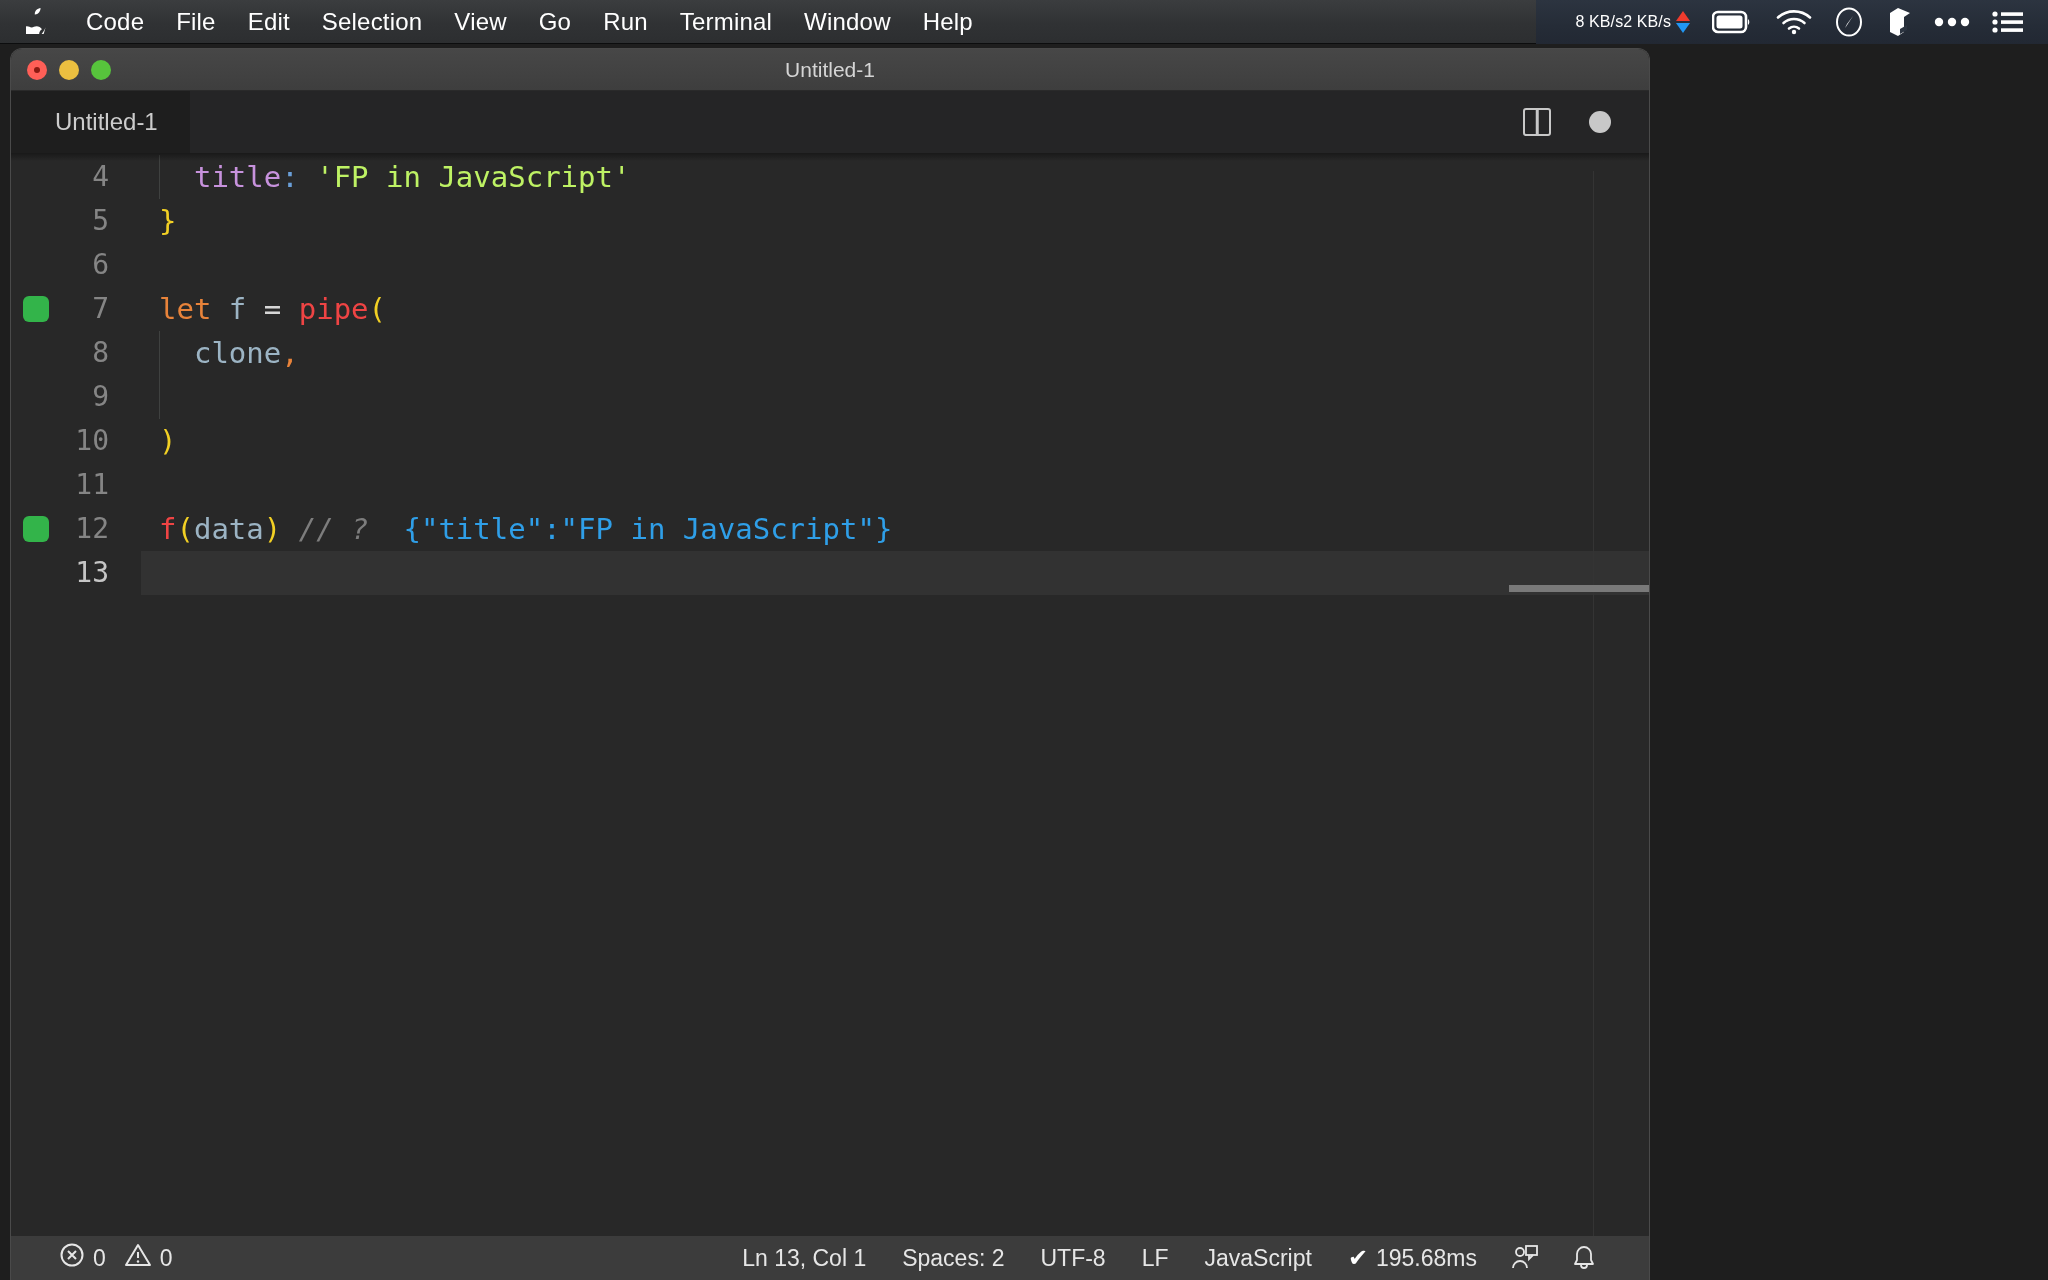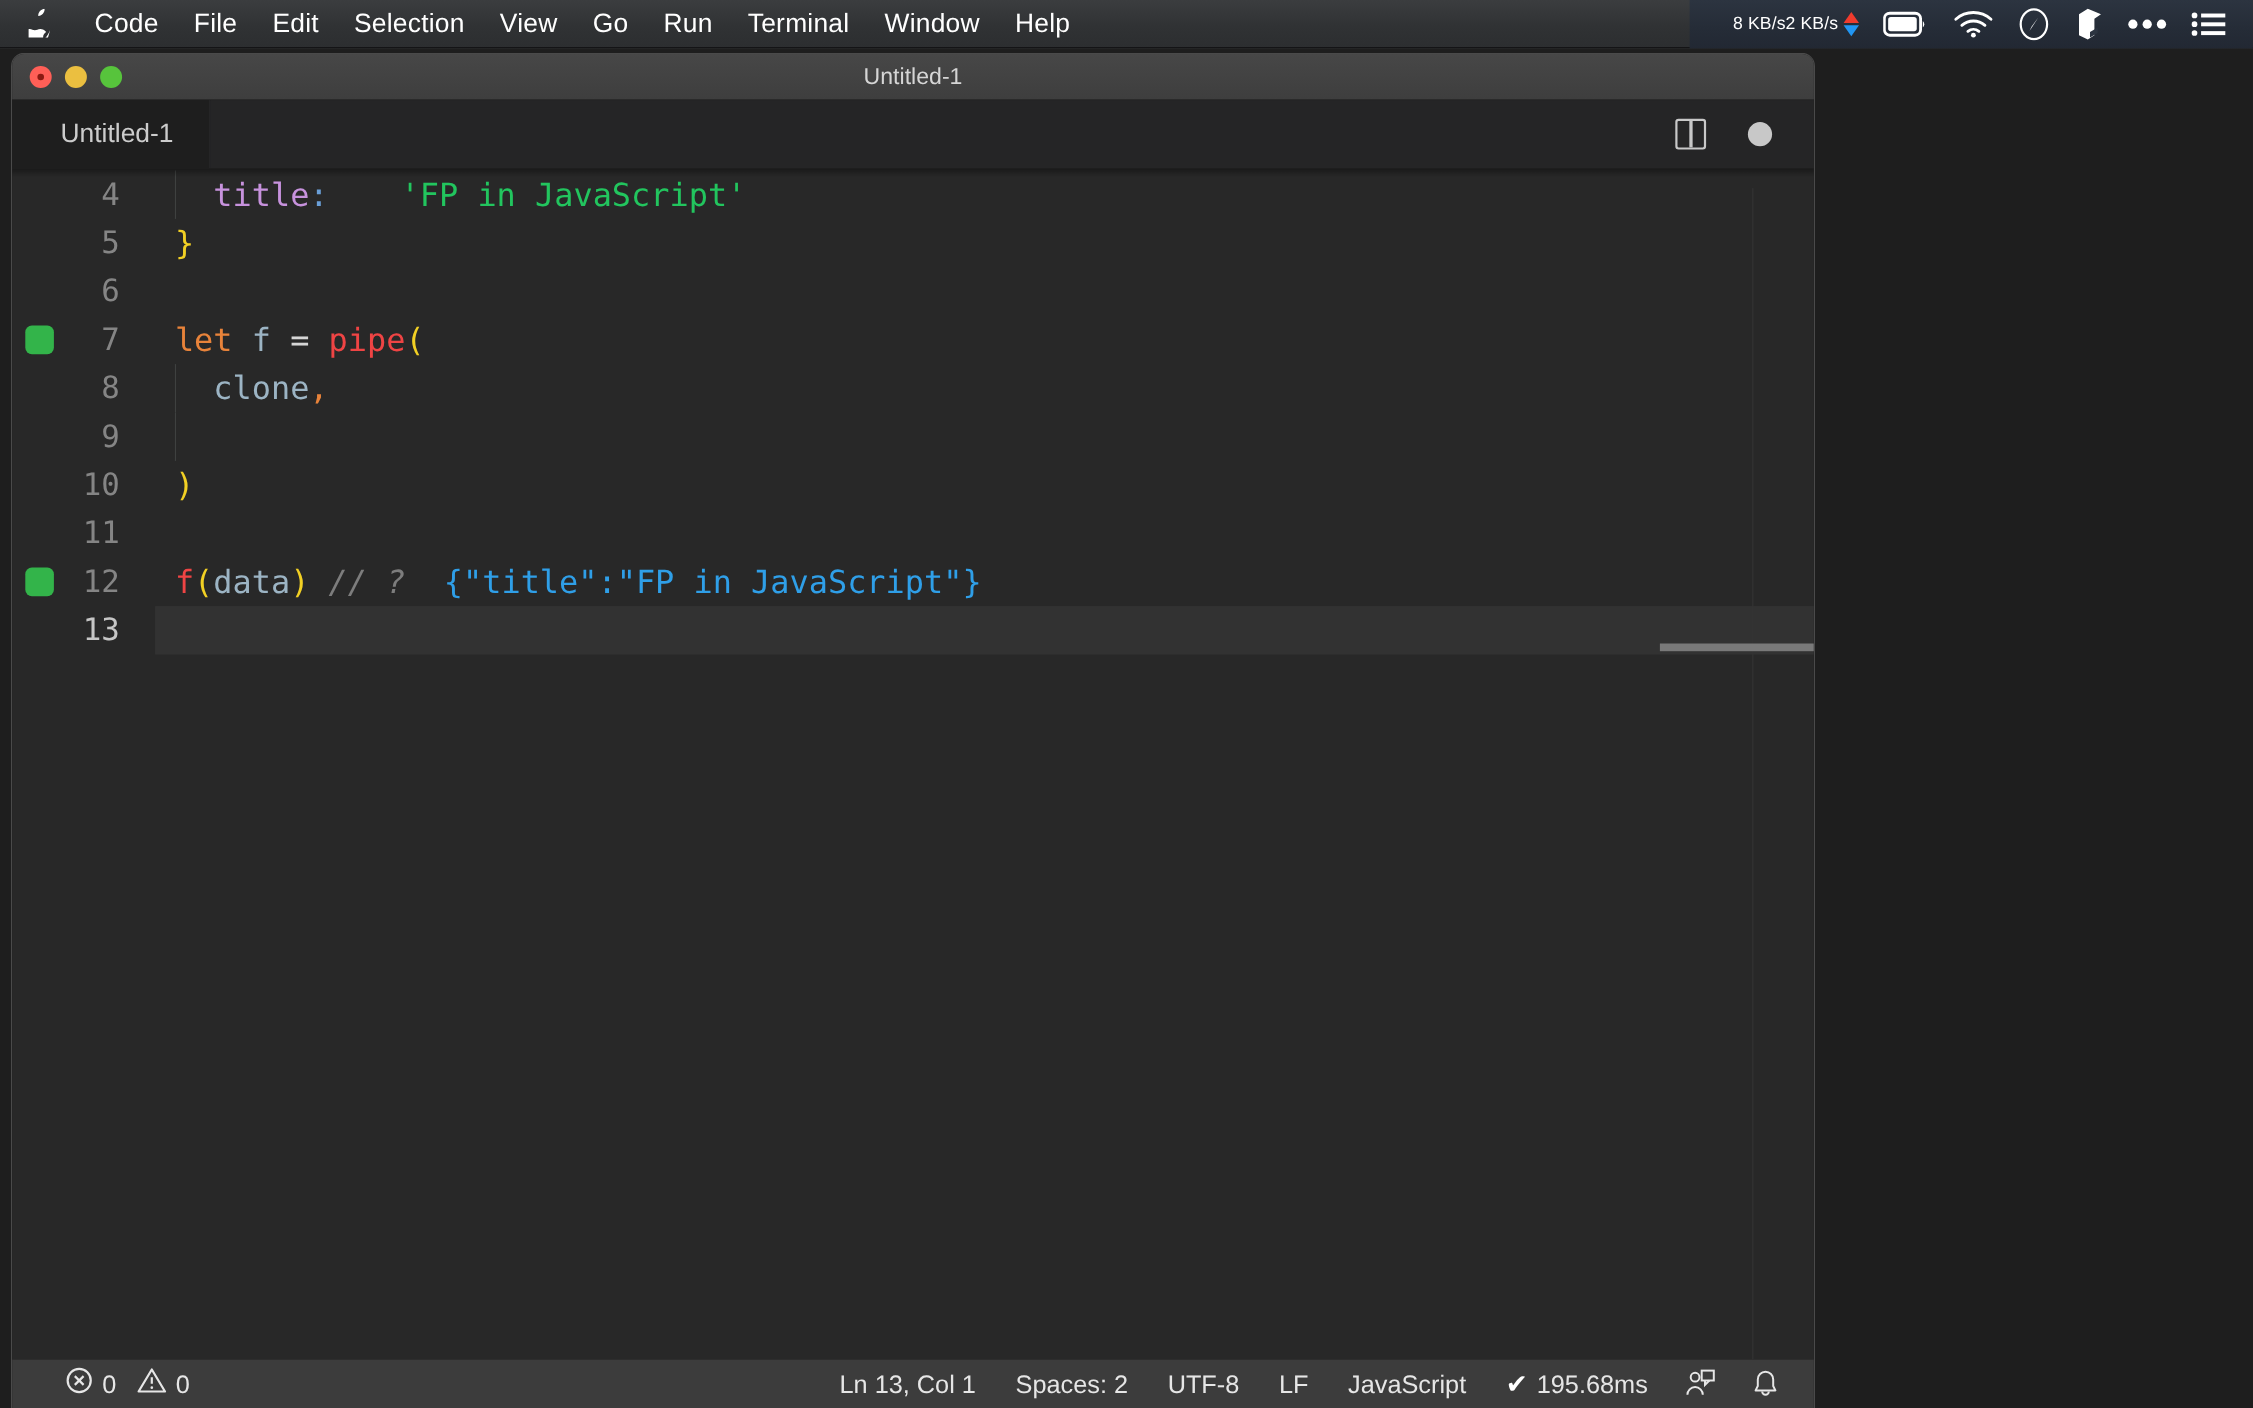--- a/index.html
+++ b/index.html
@@ -116,21 +116,21 @@
     padding-left:18px;
   }
   .indent-guide{
     position:absolute; left:18px; top:0; bottom:0; width:1px; background:#3f4140;
   }
   .code{ white-space:pre; }
 
   
   .t-key{ color:#e8833a; }          
   .t-prop{ color:#c792dd; }          
-  .t-str{ color:#22c55e;margin-left:48px; }           
+  .t-str{ color:#bef264; }           
   .t-punc{ color:#d6d6d6; }
   .t-brace{ color:#f2d024; }         
   .t-var{ color:#9cb4c4; }           
   .t-fn{ color:#ef4444;text-align:right; }            
   .t-class{ color:#0fbfa0; }         
   .t-dot{ color:#6a9fd8; }
   .t-comma{ color:#e8833a; }
   .t-comment{ color:#7d7d7d; font-style:italic; }
   .t-result{ color:#2f9fe8; }
 
@@ -149,21 +149,21 @@
     position:absolute; right:55px; top:18px; bottom:0; width:1px; background:#343434; z-index:4;
   }
 
   
   .statusbar{
     position:absolute; left:0; right:0; bottom:0; height:44px;
     background:#3c3c3c; display:flex; align-items:center;
     color:#e6e6e6; font-size:23px;
   }
   .sb-left{ display:flex; align-items:center; gap:10px; padding-left:30px; }
-  .sb-right{ margin-left:auto; display:flex; align-items:center; padding-right:15px; }
+  .sb-right{ margin-left:auto; display:flex; align-items:center; padding-right:36px; }
   .sb-item{ padding:0 18px; display:flex; align-items:center; gap:8px; white-space:nowrap;}
   .sb-icon-item{ padding:0 16px; display:flex; align-items:center;}
   .check{ color:#ffffff; font-size:24px; }
 </style>
 </head>
 <body>
 
 <div class="menubar">
   <div class="mb-left">
     <span class="apple-logo">

